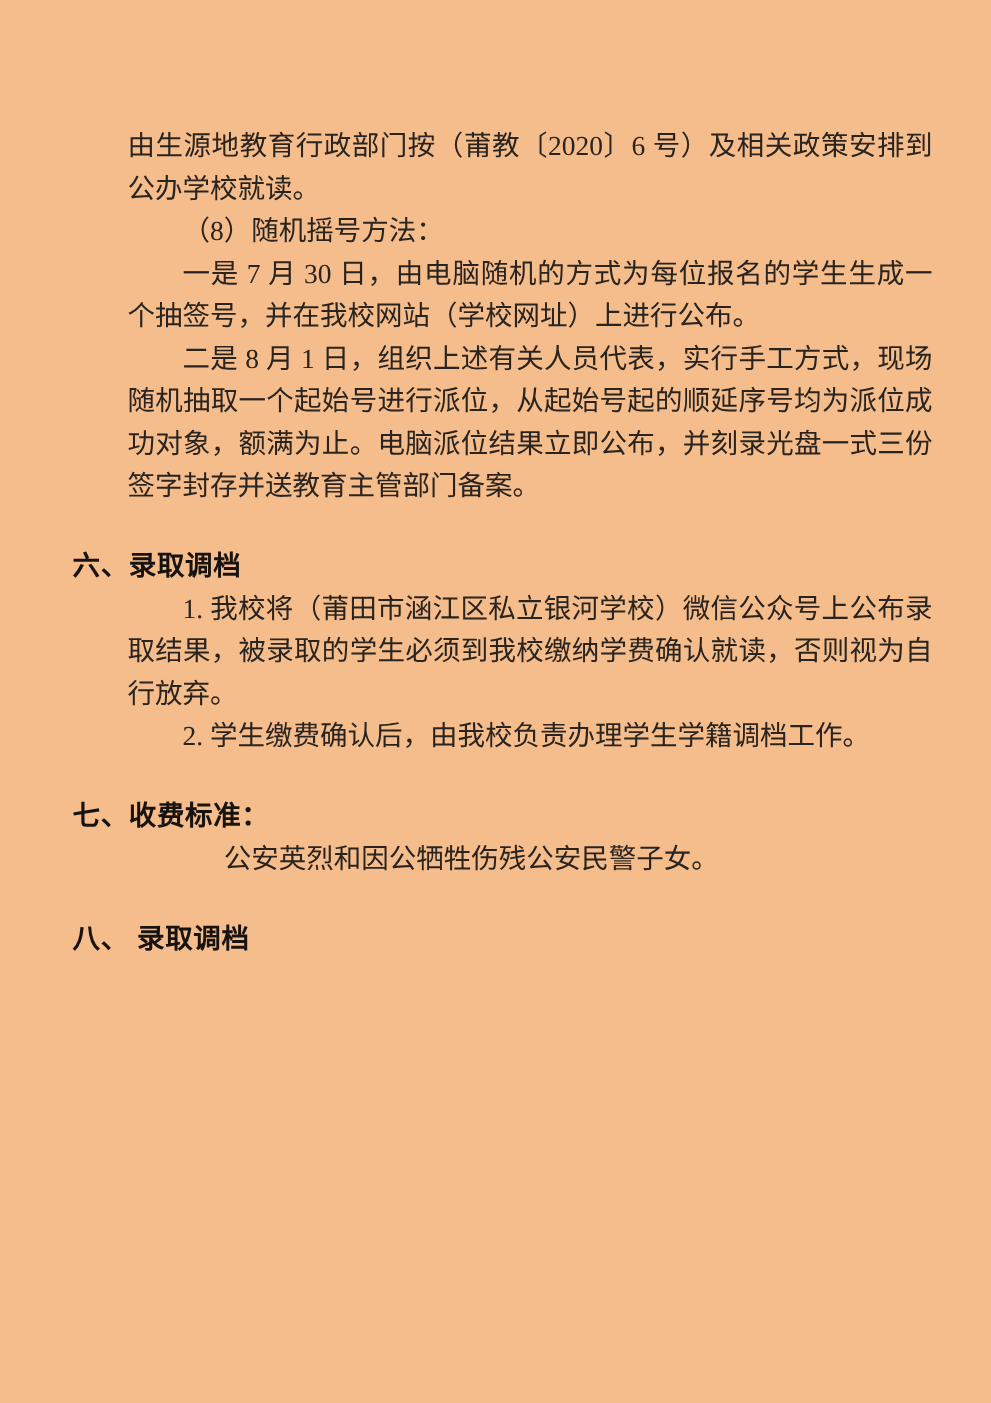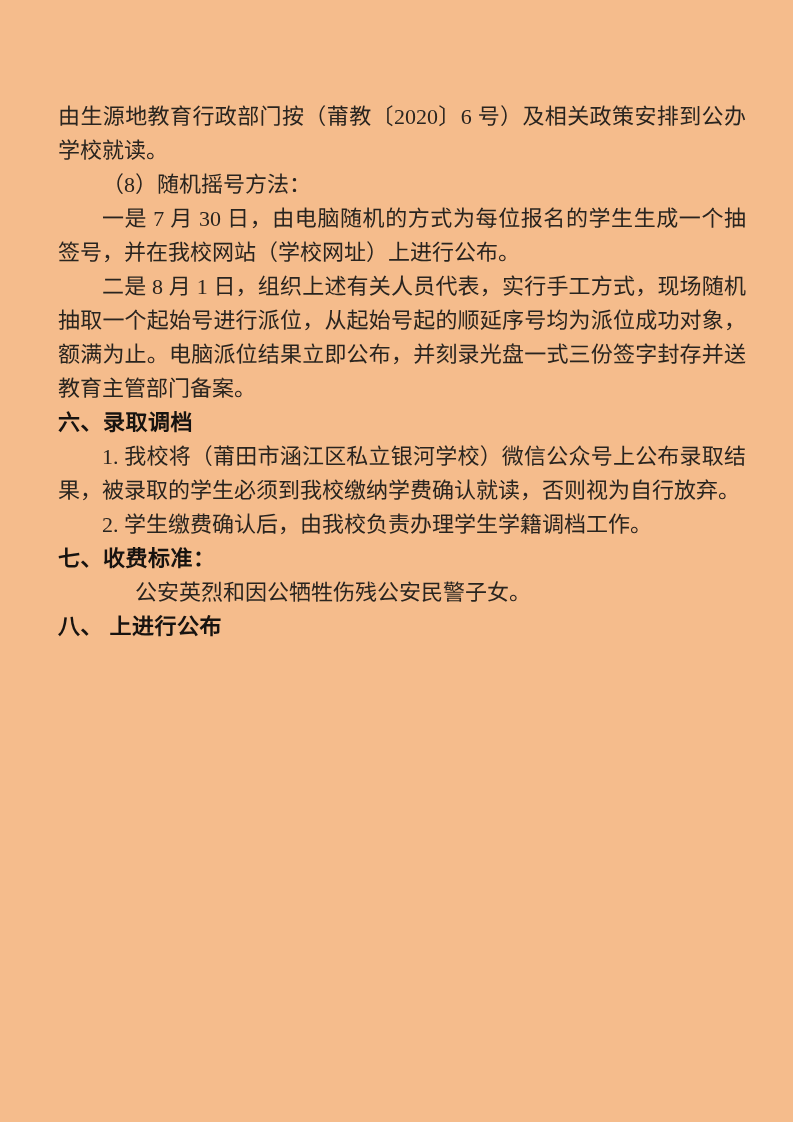--- a/index.html
+++ b/index.html
@@ -26,44 +26,46 @@
     font-size: 22px;
     line-height: 34px;
     text-align: justify;
     text-align-last: left;
     word-break: break-all;
   }
   p.para {
     text-indent: 2em;
     font-family: "Liberation Serif", "DejaVu Serif", serif;
     font-weight: 400;
+    margin-left: 44px;
   }
   p.para.no-indent {
     text-indent: 0;
   }
   p.para.deep-indent {
     text-indent: 3.5em;
   }
   p.heading {
     text-indent: 0;
     font-family: "Liberation Sans", "DejaVu Sans", sans-serif;
     font-weight: 700;
     color: #171310;
     letter-spacing: 0.5px;
+    margin-top: 30px;
   }
 </style>
 </head>
 <body>
 
 <div class="page">
   <div class="doc">
     <p class="para no-indent">由生源地教育行政部门按（莆教〔2020〕6 号）及相关政策安排到公办学校就读。</p>
     <p class="para">（8）随机摇号方法：</p>
     <p class="para">一是 7 月 30 日，由电脑随机的方式为每位报名的学生生成一个抽签号，并在我校网站（学校网址）上进行公布。</p>
     <p class="para">二是 8 月 1 日，组织上述有关人员代表，实行手工方式，现场随机抽取一个起始号进行派位，从起始号起的顺延序号均为派位成功对象，额满为止。电脑派位结果立即公布，并刻录光盘一式三份签字封存并送教育主管部门备案。</p>
     <p class="heading">六、录取调档</p>
     <p class="para">1. 我校将（莆田市涵江区私立银河学校）微信公众号上公布录取结果，被录取的学生必须到我校缴纳学费确认就读，否则视为自行放弃。</p>
     <p class="para">2. 学生缴费确认后，由我校负责办理学生学籍调档工作。</p>
     <p class="heading">七、收费标准：</p>
     <p class="para deep-indent">公安英烈和因公牺牲伤残公安民警子女。</p>
-    <p class="heading">八、 上进行公布</p>
+    <p class="heading">八、 录取调档</p>
   </div>
 </div>
 
 </body></html>

